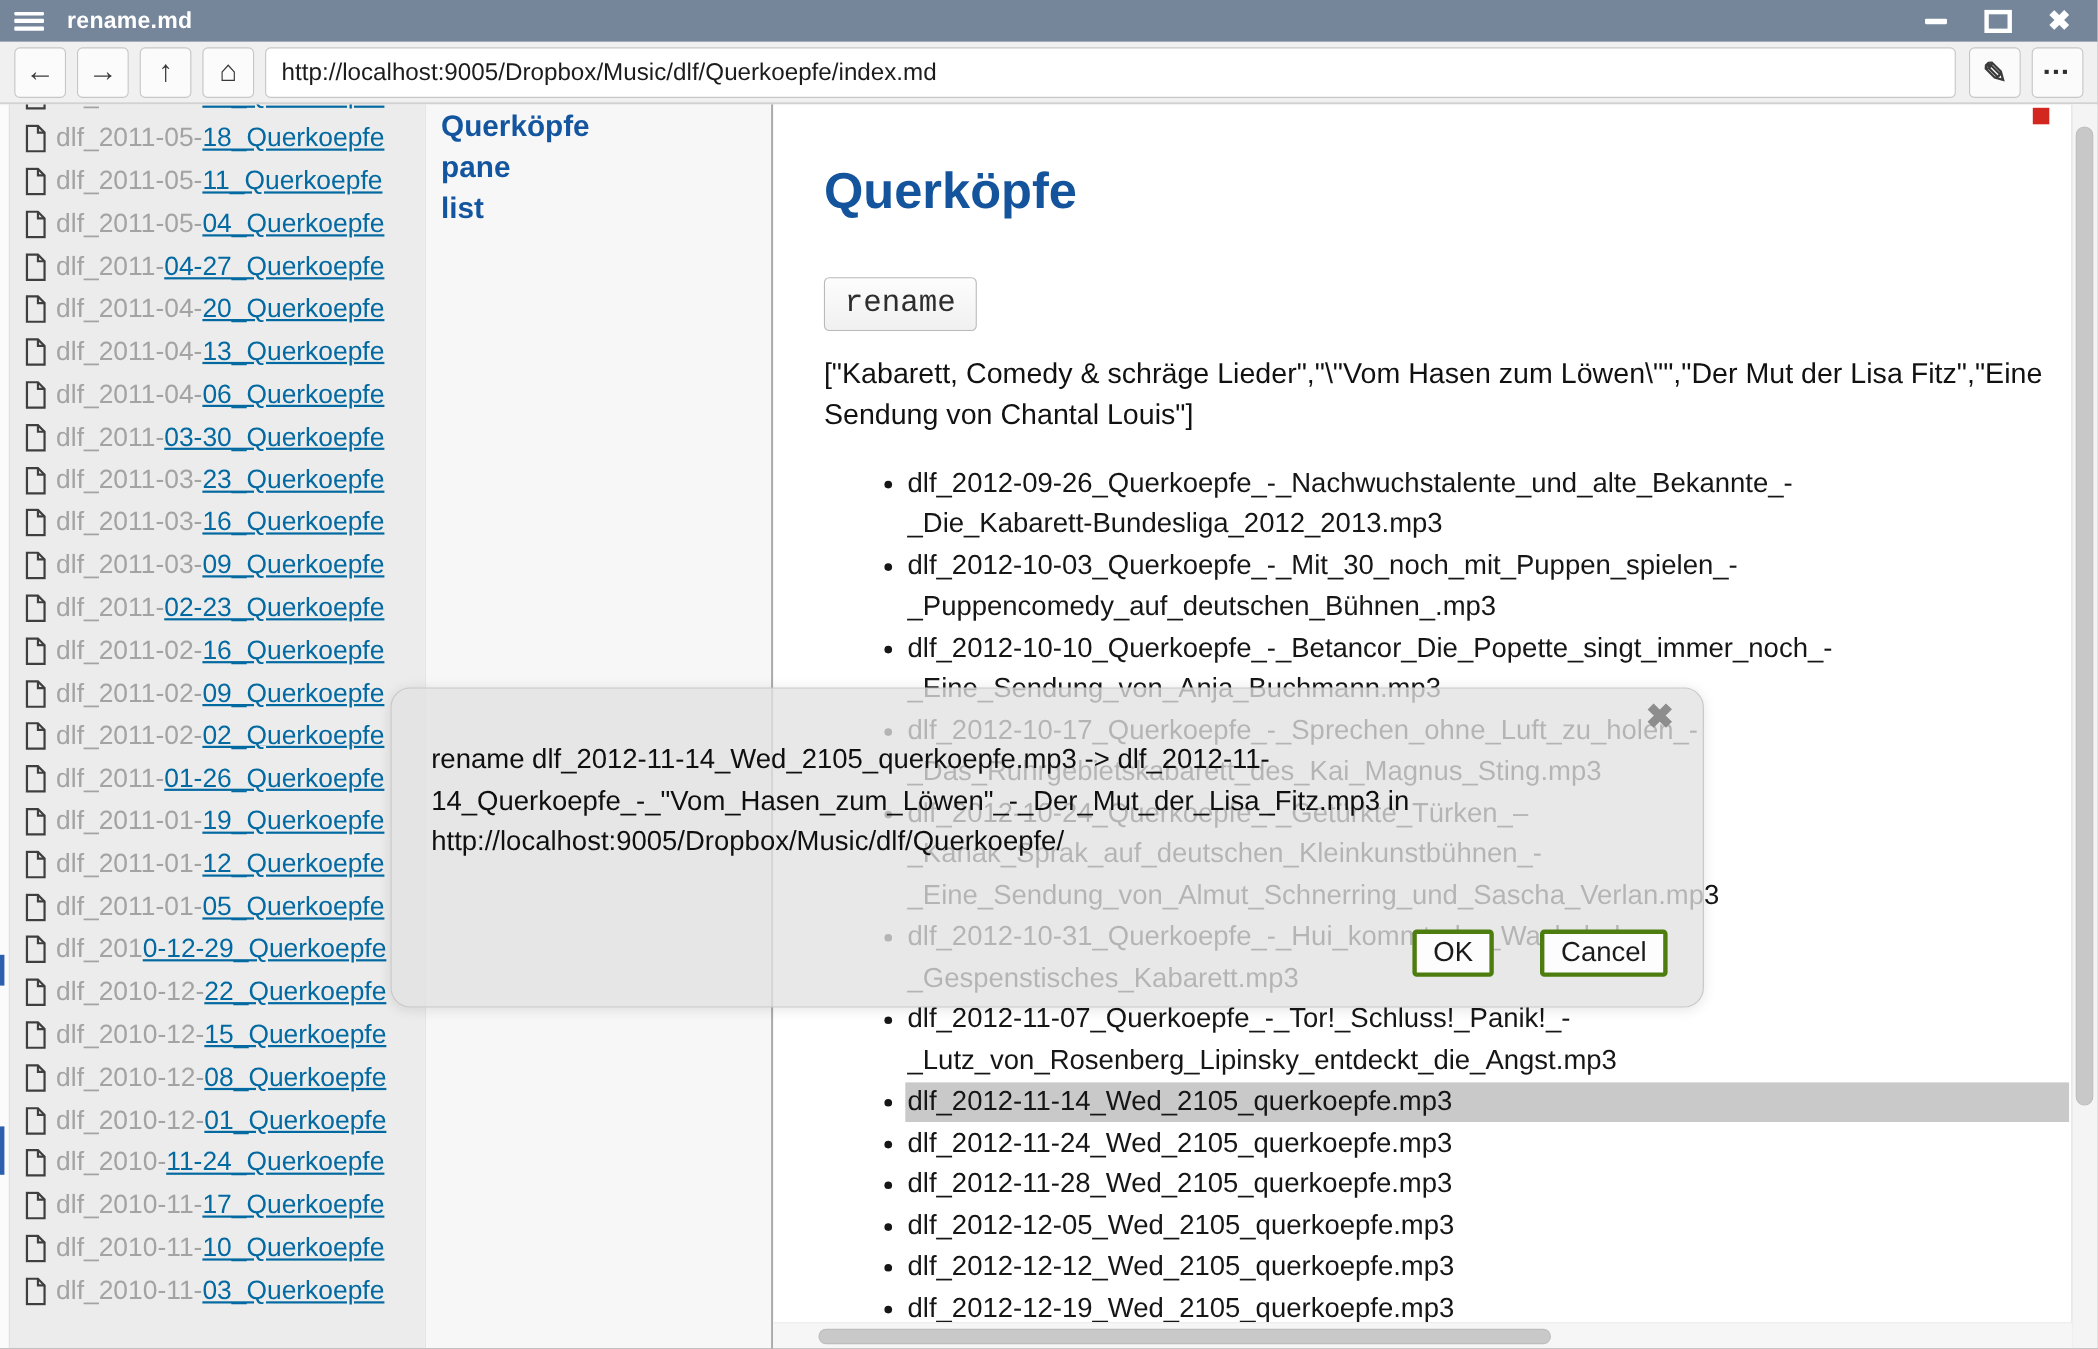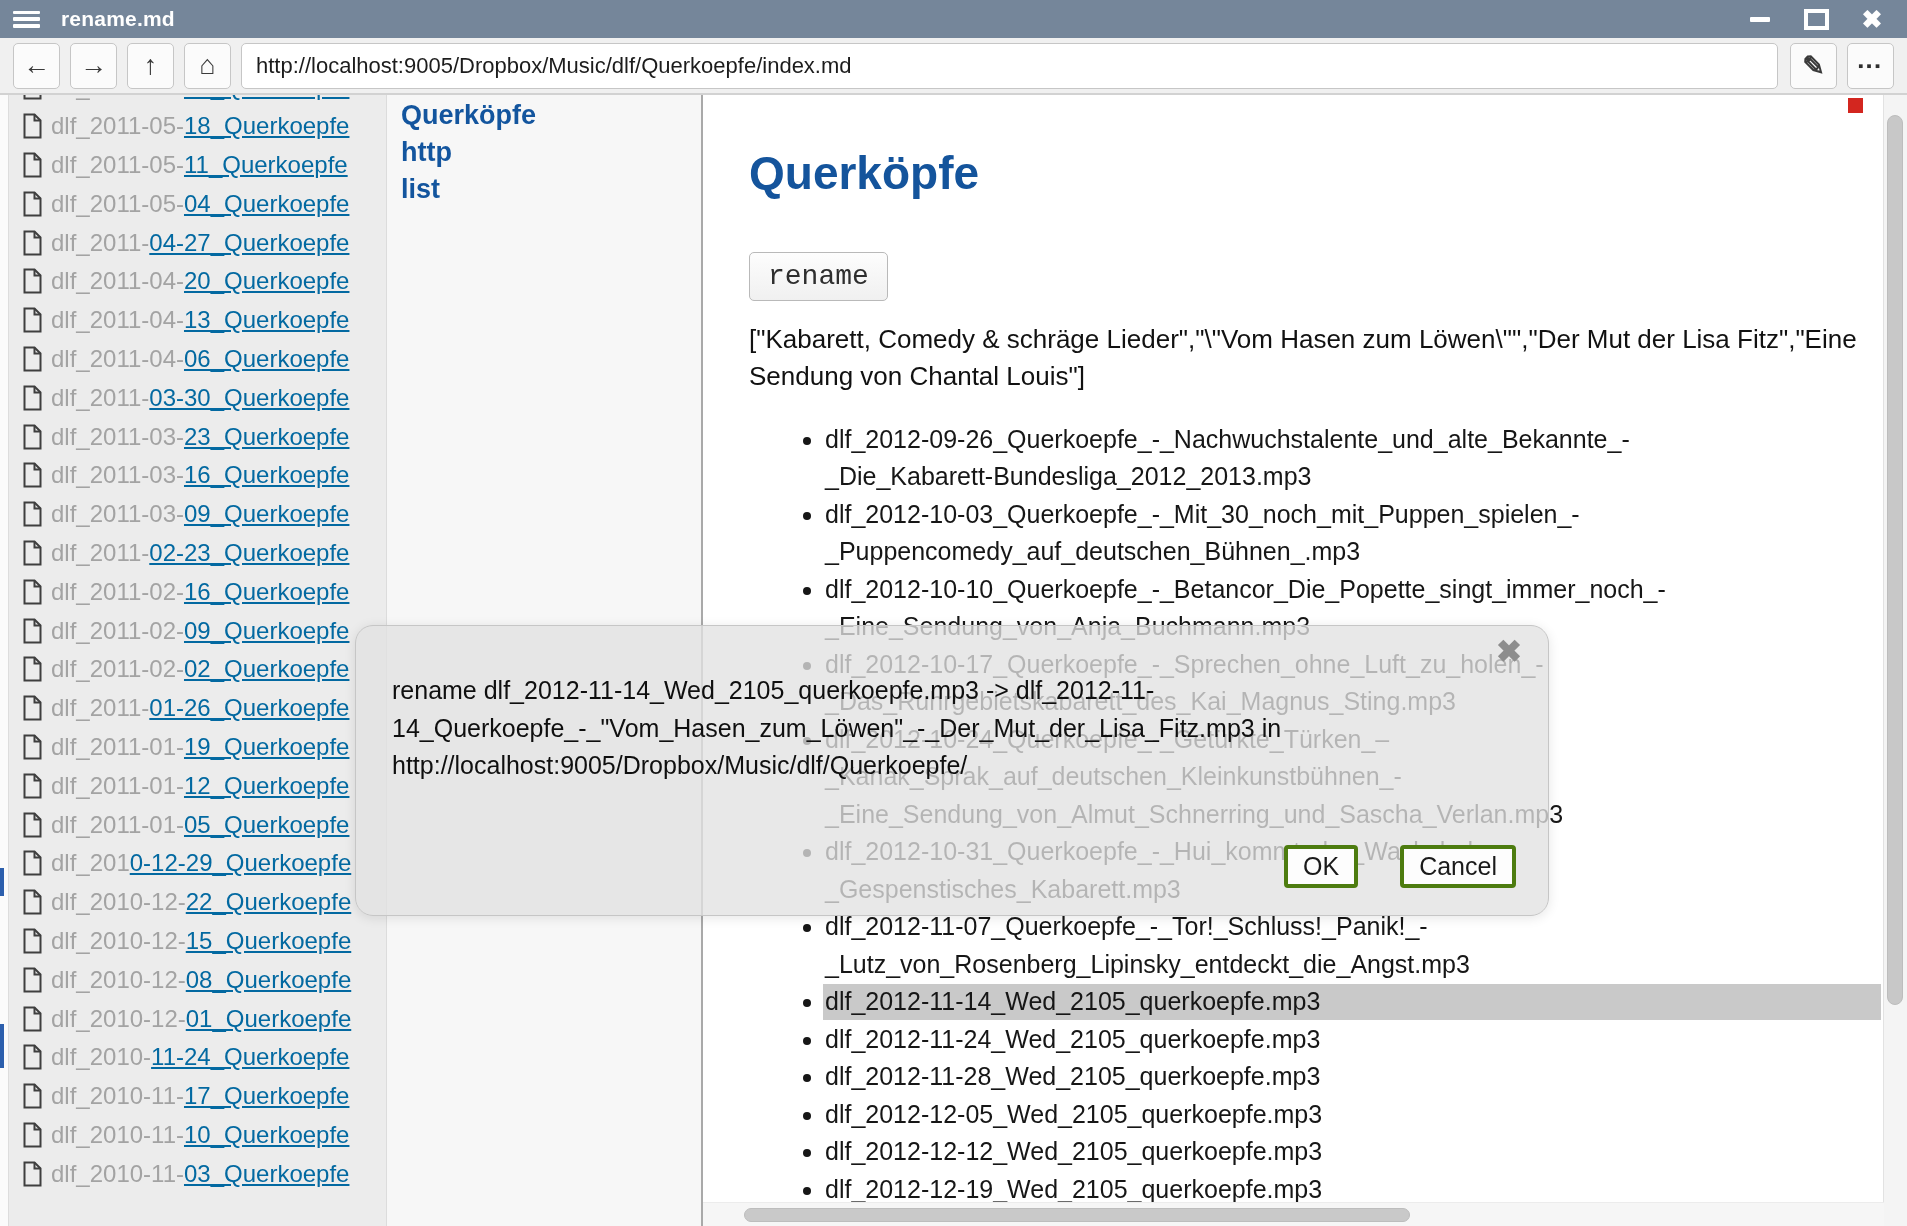--- a/index.html
+++ b/index.html
@@ -331,21 +331,21 @@
     <path d="M2.5 1.5 h10 l6 6 v17 h-16 z" fill="none" stroke="#3f3f3f" stroke-width="2"></path>
     <path d="M12.5 1.5 v6 h6" fill="none" stroke="#3f3f3f" stroke-width="2"></path>
   </svg>
             <span class="stext"><span class="dim">dlf_2010-11-</span><span class="rest">03_Querkoepfe</span></span>
           </div>
         </div>
     </div>
 
     <div class="pane" id="pane-links">
         <a href="#">Querköpfe</a>
-        <a href="#">http</a>
+        <a href="#">pane</a>
         <a href="#">list</a>
       </div>
 
     <div class="divider"></div>
 
     <div class="content">
       <div class="dirty-dot"></div>
       <h1>Querköpfe</h1>
       <button class="rename-btn">rename</button>
       <p class="meta">["Kabarett, Comedy &amp; schräge Lieder","\"Vom Hasen zum Löwen\"","Der Mut der Lisa Fitz","Eine Sendung von Chantal Louis"]</p>

